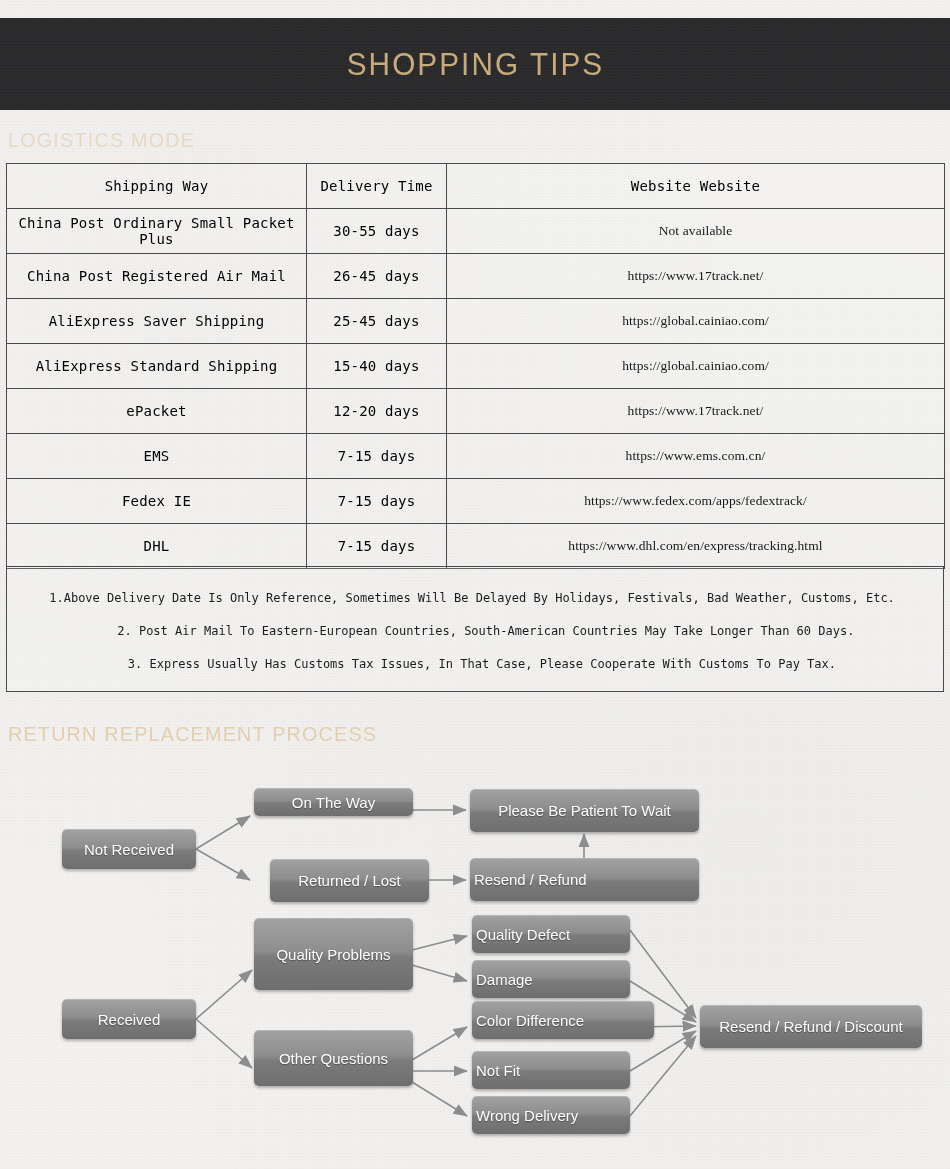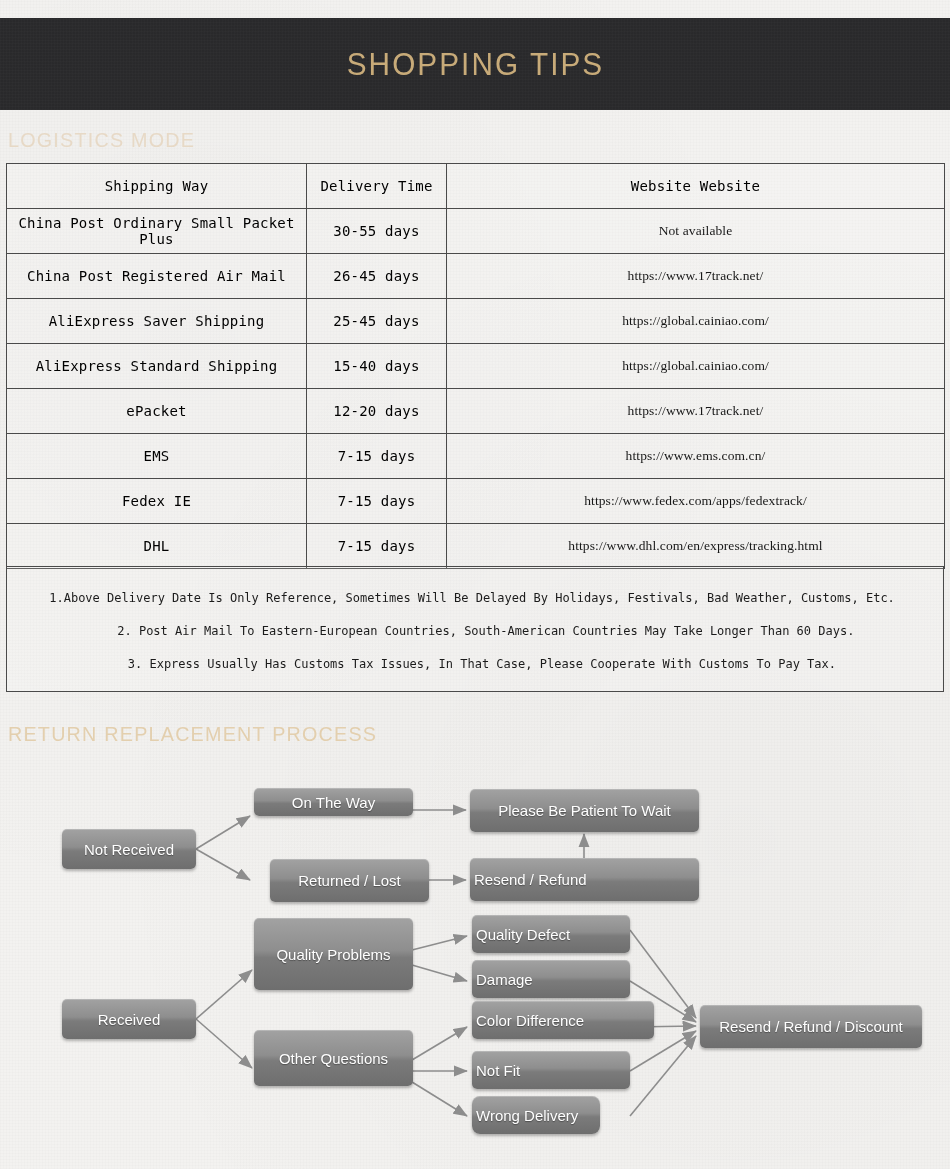--- a/index.html
+++ b/index.html
@@ -314,21 +314,21 @@
   </div>
 
   <div class="node leftpad" style="left:472px; top:234px; width:182px; height:38px;margin-top:7px;">
     <span>Color Difference</span>
   </div>
 
   <div class="node leftpad" style="left:472px; top:291px; width:158px; height:38px;">
     <span>Not Fit</span>
   </div>
 
-  <div class="node leftpad" style="left:472px; top:336px; width:128px; height:38px;border-radius:8px;">
+  <div class="node leftpad" style="left:472px; top:336px; width:158px; height:38px;">
     <span>Wrong Delivery</span>
   </div>
 
   <div class="node center" style="left:700px; top:245px; width:222px; height:43px;">
     <span>Resend / Refund / Discount</span>
   </div>
 
 </div>
 
 </body></html>

